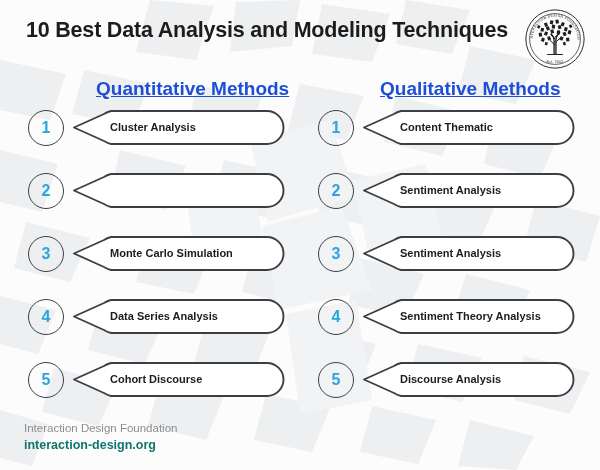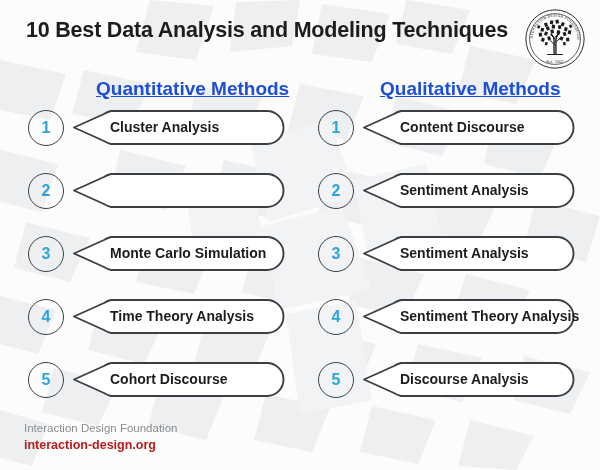--- a/index.html
+++ b/index.html
@@ -123,21 +123,21 @@
     overflow: visible;
   }
   .bubble .label {
     position: absolute;
     left: 36px;
     top: 0;
     height: 47px;
     right: 12px;
     display: flex;
     align-items: center;
-    font-size: 14px;
+    font-size: 11px;
     font-weight: bold;
     color: #1c1c1c;
     line-height: 1.1;
     white-space: nowrap;
   }
 
   
   .footer {
     position: absolute;
     left: 24px;
@@ -145,21 +145,21 @@
     z-index: 4;
   }
   .footer .org {
     font-size: 11.5px;
     color: #8a8d90;
     line-height: 1.45;
   }
   .footer .site {
     font-size: 12.5px;
     font-weight: bold;
-    color: #b91c1c;
+    color: #0f766e;
     line-height: 1.4;
   }
 </style>
 </head>
 <body>
 
 <div id="poster">
 
   <svg id="bg-watermark" viewBox="0 0 600 470" xmlns="http://www.w3.org/2000/svg">
     <g fill="#eeeff0">
@@ -294,21 +294,21 @@
     </div>
 
     <div class="row">
       <div class="num-circle">
         <span>4</span>
       </div>
       <div class="bubble">
         <svg width="216" height="47" viewBox="0 0 216 47" xmlns="http://www.w3.org/2000/svg">
           <path d="M0,23.5 L30,10 Q33,8 37,7 L193,7 A16.5,16.5 0 0 1 193,40 L37,40 Q33,39 30,37 Z" fill="#ffffff" stroke="#3b3f43" stroke-width="1.9" stroke-linejoin="round"></path>
         </svg>
-        <div class="label">Time Theory Analysis</div>
+        <div class="label">Data Series Analysis</div>
       </div>
     </div>
 
     <div class="row">
       <div class="num-circle">
         <span>5</span>
       </div>
       <div class="bubble">
         <svg width="216" height="47" viewBox="0 0 216 47" xmlns="http://www.w3.org/2000/svg">
           <path d="M0,23.5 L30,10 Q33,8 37,7 L193,7 A16.5,16.5 0 0 1 193,40 L37,40 Q33,39 30,37 Z" fill="#ffffff" stroke="#3b3f43" stroke-width="1.9" stroke-linejoin="round"></path>
@@ -322,21 +322,21 @@
   <div class="column right">
 
     <div class="row">
       <div class="num-circle">
         <span>1</span>
       </div>
       <div class="bubble">
         <svg width="216" height="47" viewBox="0 0 216 47" xmlns="http://www.w3.org/2000/svg">
           <path d="M0,23.5 L30,10 Q33,8 37,7 L193,7 A16.5,16.5 0 0 1 193,40 L37,40 Q33,39 30,37 Z" fill="#ffffff" stroke="#3b3f43" stroke-width="1.9" stroke-linejoin="round"></path>
         </svg>
-        <div class="label">Content Discourse</div>
+        <div class="label">Content Thematic</div>
       </div>
     </div>
 
     <div class="row">
       <div class="num-circle">
         <span>2</span>
       </div>
       <div class="bubble">
         <svg width="216" height="47" viewBox="0 0 216 47" xmlns="http://www.w3.org/2000/svg">
           <path d="M0,23.5 L30,10 Q33,8 37,7 L193,7 A16.5,16.5 0 0 1 193,40 L37,40 Q33,39 30,37 Z" fill="#ffffff" stroke="#3b3f43" stroke-width="1.9" stroke-linejoin="round"></path>

